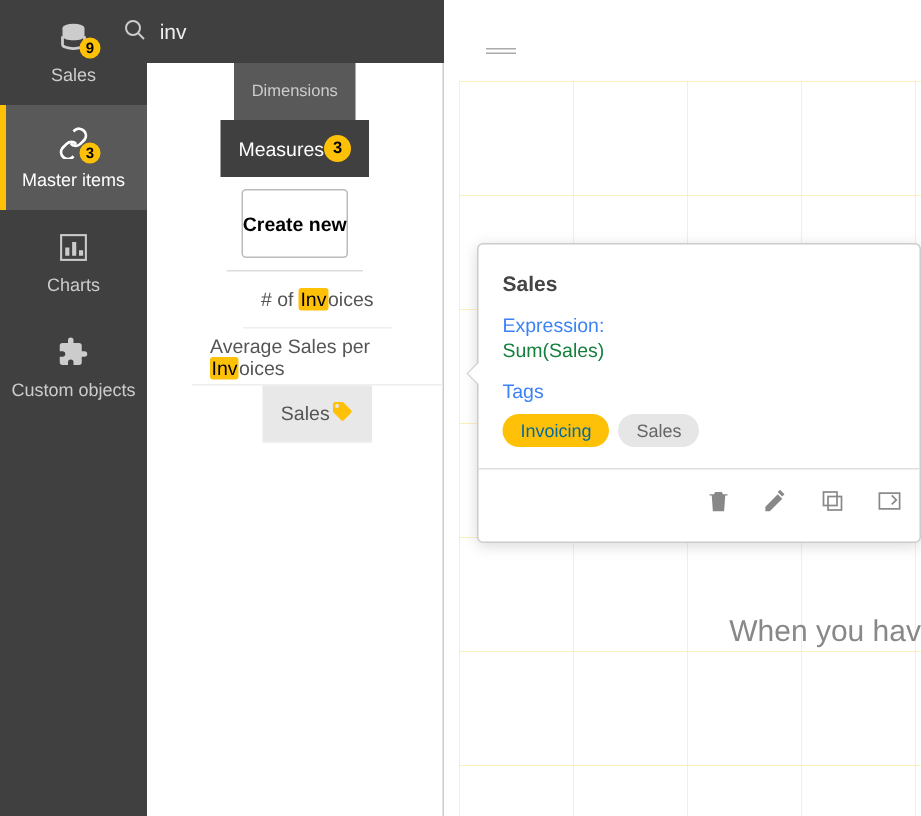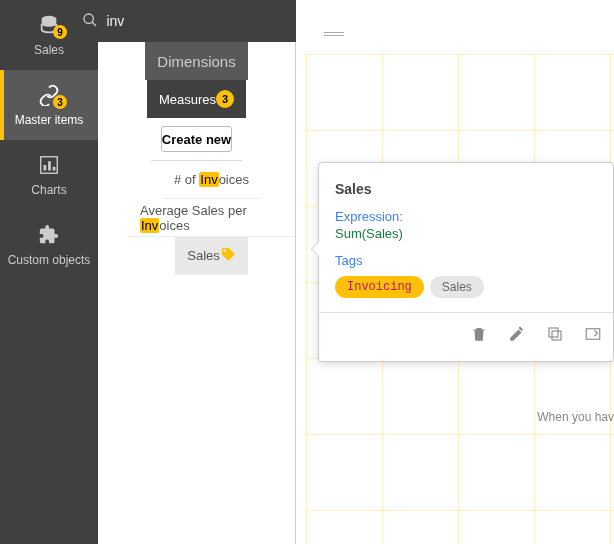--- a/index.html
+++ b/index.html
@@ -15,52 +15,52 @@
   .nav-item.active .nav-icon svg { fill:#fff; }
   .nav-label { font-size:12px; }
   .nav-badge { position:absolute; bottom:-2px; right:-6px; background:#ffc107; color:#000; border-radius:50%; width:14px; height:14px; font-size:10px; display:flex; align-items:center; justify-content:center; font-weight:bold; }
 
   
   .midpanel { position:absolute; left:98px; top:0; width:198px; height:544px; background:#fff; border-right:1px solid #ccc; display:flex; flex-direction:column;align-items:center; }
   .searchbar { height:42px; background:#404040; display:flex; align-items:center; padding:0 10px; gap:8px; }
   .searchbar input { flex:1; background:transparent; border:none; color:#eee; font-size:14px; outline:none; }
   .searchbar .sicon svg { fill:#ccc; }
   .searchbar .clear { color:#ccc; font-size:18px; cursor:pointer; }
-  .dimensions { height:38px; background:#595959; color:#ccc; display:flex; align-items:center; padding:0 12px; font-size:15px; }
+  .dimensions { height:38px; background:#595959; color:#ccc; display:flex; align-items:center; padding:0 12px; font-size:11px; }
   .measures { height:38px; background:#404040; color:#fff; display:flex; align-items:center; padding:0 12px; font-size:13px; justify-content:space-between; }
   .count-badge { background:#ffc107; color:#000; border-radius:50%; width:18px; height:18px; font-size:11px; display:flex; align-items:center; justify-content:center; font-weight:bold; }
   .create-row { padding:8px 10px; border-bottom:1px solid #ddd; }
-  .create-btn { width:100%; height:26px; border:1px solid #bbb; background:#fff; border-radius:3px; font-size:13px; font-weight:bold; cursor:pointer; }
+  .create-btn { width:100%; height:46px; border:1px solid #bbb; background:#fff; border-radius:3px; font-size:13px; font-weight:bold; cursor:pointer; }
   .mitem { height:38px; display:flex; align-items:center; padding:0 12px; border-bottom:1px solid #eee; font-size:13px; color:#555; cursor:pointer; justify-content:space-between;margin-left:30px; }
   .mitem.selected { background:#e8e8e8; }
   .hl { background:#ffc107; color:#000; padding:0 1px; border-radius:2px; }
   .tagdot svg { fill:#ffc107; }
 
   
   .canvas { position:absolute; left:296px; top:0; right:0; bottom:0; background:#fff; }
   .dash { position:absolute; left:28px; top:32px; width:20px; height:4px; border-top:1px solid #aaa; border-bottom:1px solid #aaa; }
   .grid { position:absolute; left:10px; right:0; top:54px; bottom:0;
     background-image:
       linear-gradient(to right, rgba(255,193,7,0.25) 1px, transparent 1px),
       linear-gradient(to bottom, rgba(255,193,7,0.25) 1px, transparent 1px);
     background-size:76px 76px;
   }
-  .placeholder { position:absolute; right:0; top:410px; color:#888; font-size:12px;margin-left:12px; }
+  .placeholder { position:absolute; right:0; top:410px; color:#888; font-size:20px;margin-left:12px; }
 
   
   .popover { position:absolute; left:318px; top:162px; width:296px; min-height:200px; background:#fff; border:1px solid #ccc; border-radius:4px; box-shadow:0 2px 10px rgba(0,0,0,0.15); }
   .popover::before { content:""; position:absolute; left:-8px; top:78px; width:0; height:0; border-top:8px solid transparent; border-bottom:8px solid transparent; border-right:8px solid #ccc; }
   .popover::after { content:""; position:absolute; left:-7px; top:78px; width:0; height:0; border-top:8px solid transparent; border-bottom:8px solid transparent; border-right:8px solid #fff; }
   .pop-body { padding:18px 16px 14px; }
   .pop-title { font-size:14px; font-weight:bold; color:#444; margin-bottom:12px; }
   .pop-label { font-size:13px; font-weight:normal; color:#3b82f6; }
   .pop-val { font-size:13px; color:#15803d; margin-top:2px; margin-bottom:12px; }
   .tags { display:flex; gap:6px; margin-top:8px; }
   .tag { padding:4px 12px; border-radius:12px; font-size:12px; }
-  .tag.primary { background:#ffc107; color:#be185d;font-family:Liberation Mono, monospace; }
+  .tag.primary { background:#ffc107; color:#0369a1; }
   .tag.secondary { background:#e6e6e6; color:#666; }
   .pop-footer { border-top:1px solid #e0e0e0; height:42px; display:flex; align-items:center; justify-content:flex-end; padding:0 10px; gap:18px; }
   .pop-footer .ficon { width:20px; height:20px; cursor:pointer; display:flex; align-items:center; justify-content:center; }
   .pop-footer svg { fill:#888; }
 </style>
 </head>
 <body>
 
 <div class="leftnav">
   <div class="nav-item">

